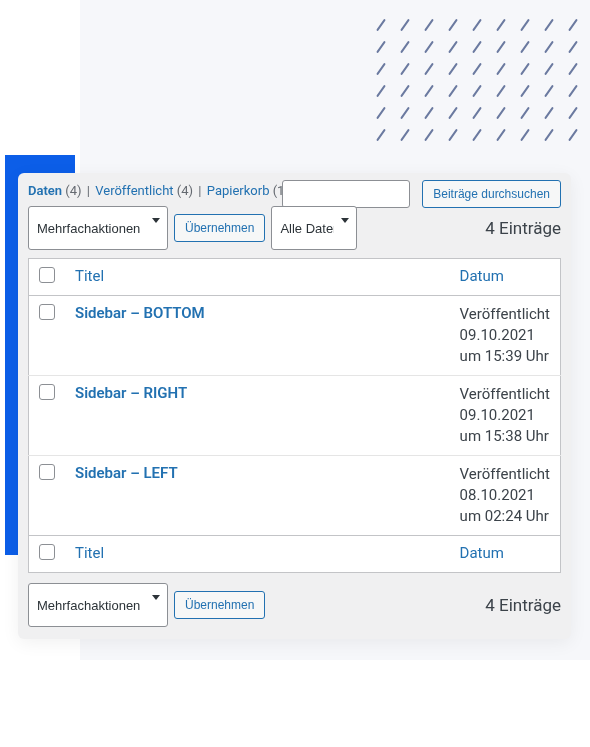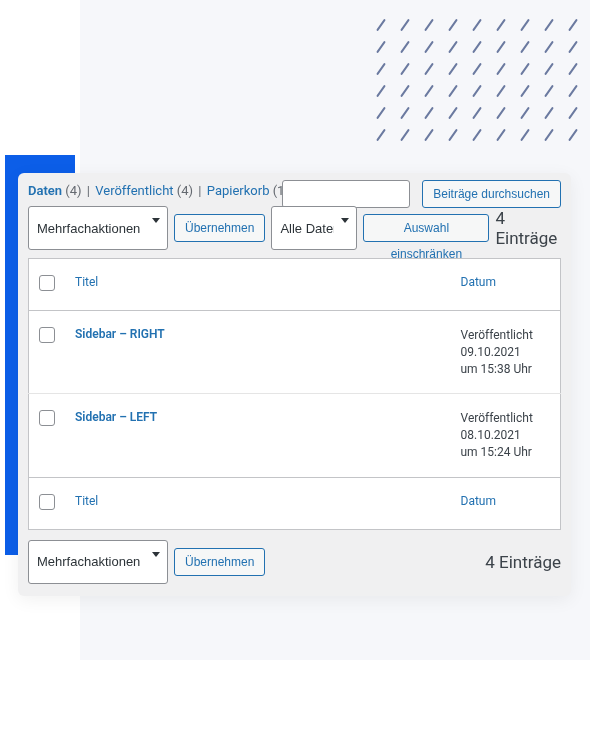--- a/index.html
+++ b/index.html
@@ -125,21 +125,21 @@
     pointer-events: none;
   }
   .bulk-select { width: 140px; }
   .date-select { width: 86px; }
   .count-label {
     margin-left: auto;
     color: #3c434a;
     font-size: 17px;
   }
   table.list { width: 100%; border-collapse: collapse; background: #fff; border: 1px solid #c3c4c7; }
-  table.list th, table.list td { text-align: left; padding: 16px 10px; vertical-align: top; font-size: 12px; }
+  table.list th, table.list td { text-align: left; padding: 8px 10px; vertical-align: top; font-size: 15px; }
   table.list thead th, table.list tfoot th { border-bottom: 1px solid #c3c4c7; font-weight: 400; color: #2271b1; }
   table.list tfoot th { border-top: 1px solid #c3c4c7; border-bottom: none; }
   table.list tbody td { border-top: 1px solid #e5e5e5; }
   .col-check { width: 28px; }
   .col-title {}
   .col-date { width: 110px; }
   .chk {
     width: 16px; height: 16px;
     border: 1px solid #8c8f94;
     border-radius: 3px;
@@ -237,49 +237,57 @@
       <select class="dropdown bulk-select">
         <option>Mehrfachaktionen</option>
       </select>
     </span>
     <button class="btn">Übernehmen</button>
     <span class="select-wrap">
       <select class="dropdown date-select">
         <option>Alle Daten</option>
       </select>
     </span>
-    <button class="btn">Auswahl einschränken</button>
     <span class="count-label">4 Einträge</span>
   </div>
 
   <table class="list">
     <thead>
       <tr>
         <th class="col-check"><span class="chk"></span></th>
         <th class="col-title">Titel</th>
         <th class="col-date">Datum</th>
       </tr>
     </thead>
     <tbody>
+      <tr>
+        <td class="col-check"><span class="chk"></span></td>
+        <td><span class="row-title">Sidebar – BOTTOM</span></td>
+        <td class="date-cell">
+          <span>Veröffentlicht</span>
+            <span>09.10.2021</span>
+            <span>um 15:39 Uhr</span>
+        </td>
+      </tr>
       <tr>
         <td class="col-check"><span class="chk"></span></td>
         <td><span class="row-title">Sidebar – RIGHT</span></td>
         <td class="date-cell">
           <span>Veröffentlicht</span>
             <span>09.10.2021</span>
             <span>um 15:38 Uhr</span>
         </td>
       </tr>
       <tr>
         <td class="col-check"><span class="chk"></span></td>
         <td><span class="row-title">Sidebar – LEFT</span></td>
         <td class="date-cell">
           <span>Veröffentlicht</span>
             <span>08.10.2021</span>
-            <span>um 15:24 Uhr</span>
+            <span>um 02:24 Uhr</span>
         </td>
       </tr>
     </tbody>
     <tfoot>
       <tr>
         <th class="col-check"><span class="chk"></span></th>
         <th class="col-title">Titel</th>
         <th class="col-date">Datum</th>
       </tr>
     </tfoot>

